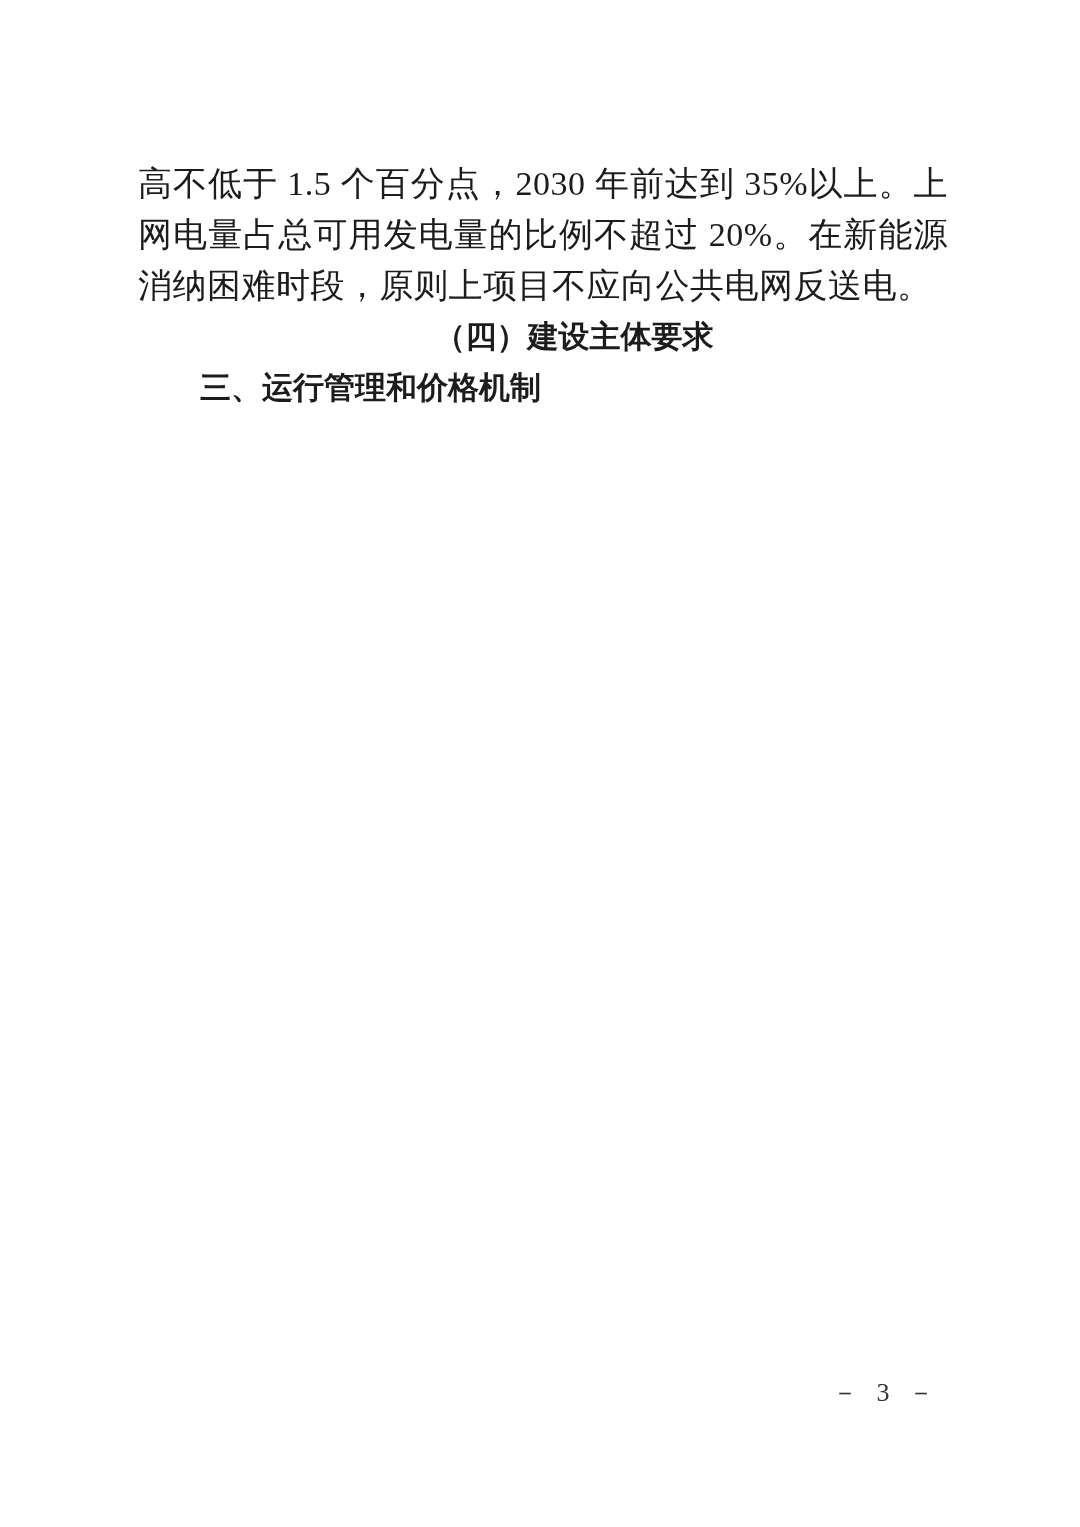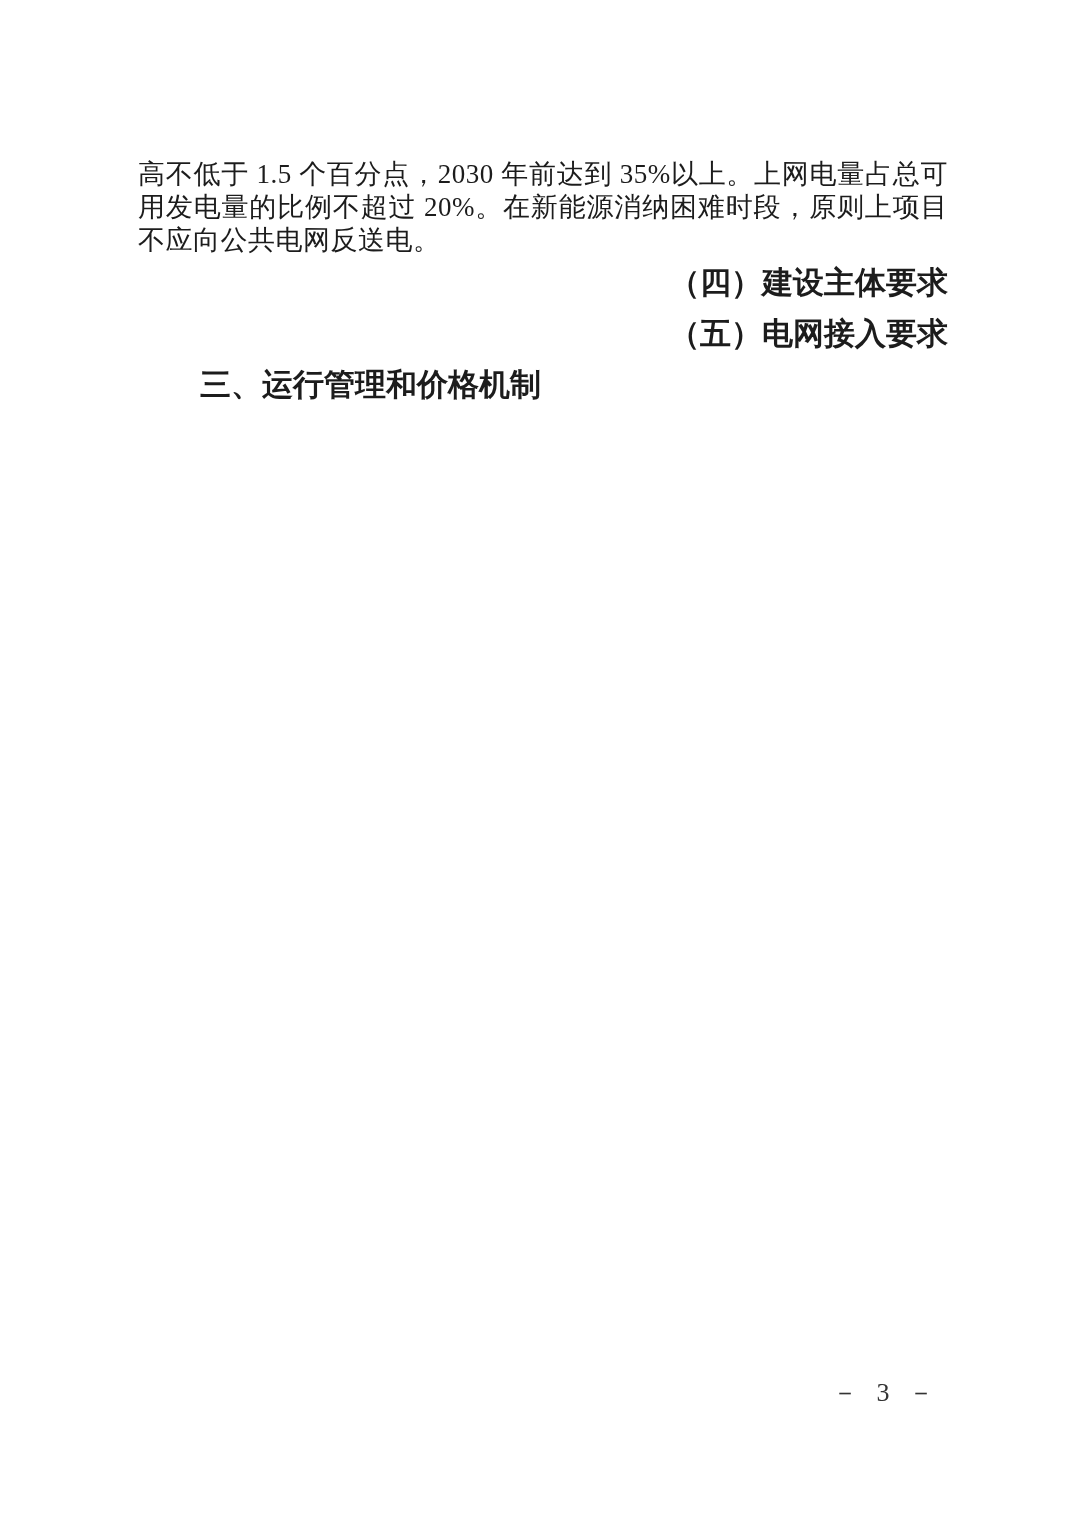--- a/index.html
+++ b/index.html
@@ -17,36 +17,36 @@
     overflow: hidden;
   }
   .content {
     position: absolute;
     left: 138px;
     top: 158px;
     width: 810px;
   }
   .para {
     margin: 0;
-    font-size: 27px;
-    line-height: 33px;
+    font-size: 34px;
+    line-height: 51px;
     text-align: justify;
     text-justify: inter-character;
     letter-spacing: 0.5px;
   }
   .indent {
     text-indent: 2em;
   }
   .h-sub {
     margin: 0;
     font-size: 31px;
     line-height: 51px;
     font-weight: bold;
     text-indent: 2em;
-    text-align: right;
+    text-align: center;
     font-family: "Liberation Serif", "DejaVu Serif", serif;
   }
   .h-main {
     margin: 0;
     font-size: 31px;
     line-height: 51px;
     font-weight: bold;
     text-indent: 2em;
     text-align: left;
     font-family: "Liberation Sans", "DejaVu Sans", sans-serif;
@@ -62,17 +62,16 @@
     font-family: "Liberation Serif", "DejaVu Serif", serif;
   }
 </style>
 </head>
 <body>
 
 <div class="page">
   <div class="content">
     <p class="para">高不低于 1.5 个百分点，2030 年前达到 35%以上。上网电量占总可用发电量的比例不超过 20%。在新能源消纳困难时段，原则上项目不应向公共电网反送电。</p>
     <p class="h-sub">（四）建设主体要求</p>
-    <p class="h-sub">（五）电网接入要求</p>
     <p class="h-main">三、运行管理和价格机制</p>
   </div>
   <div class="pageno">－ 3 －</div>
 </div>
 
 </body></html>

